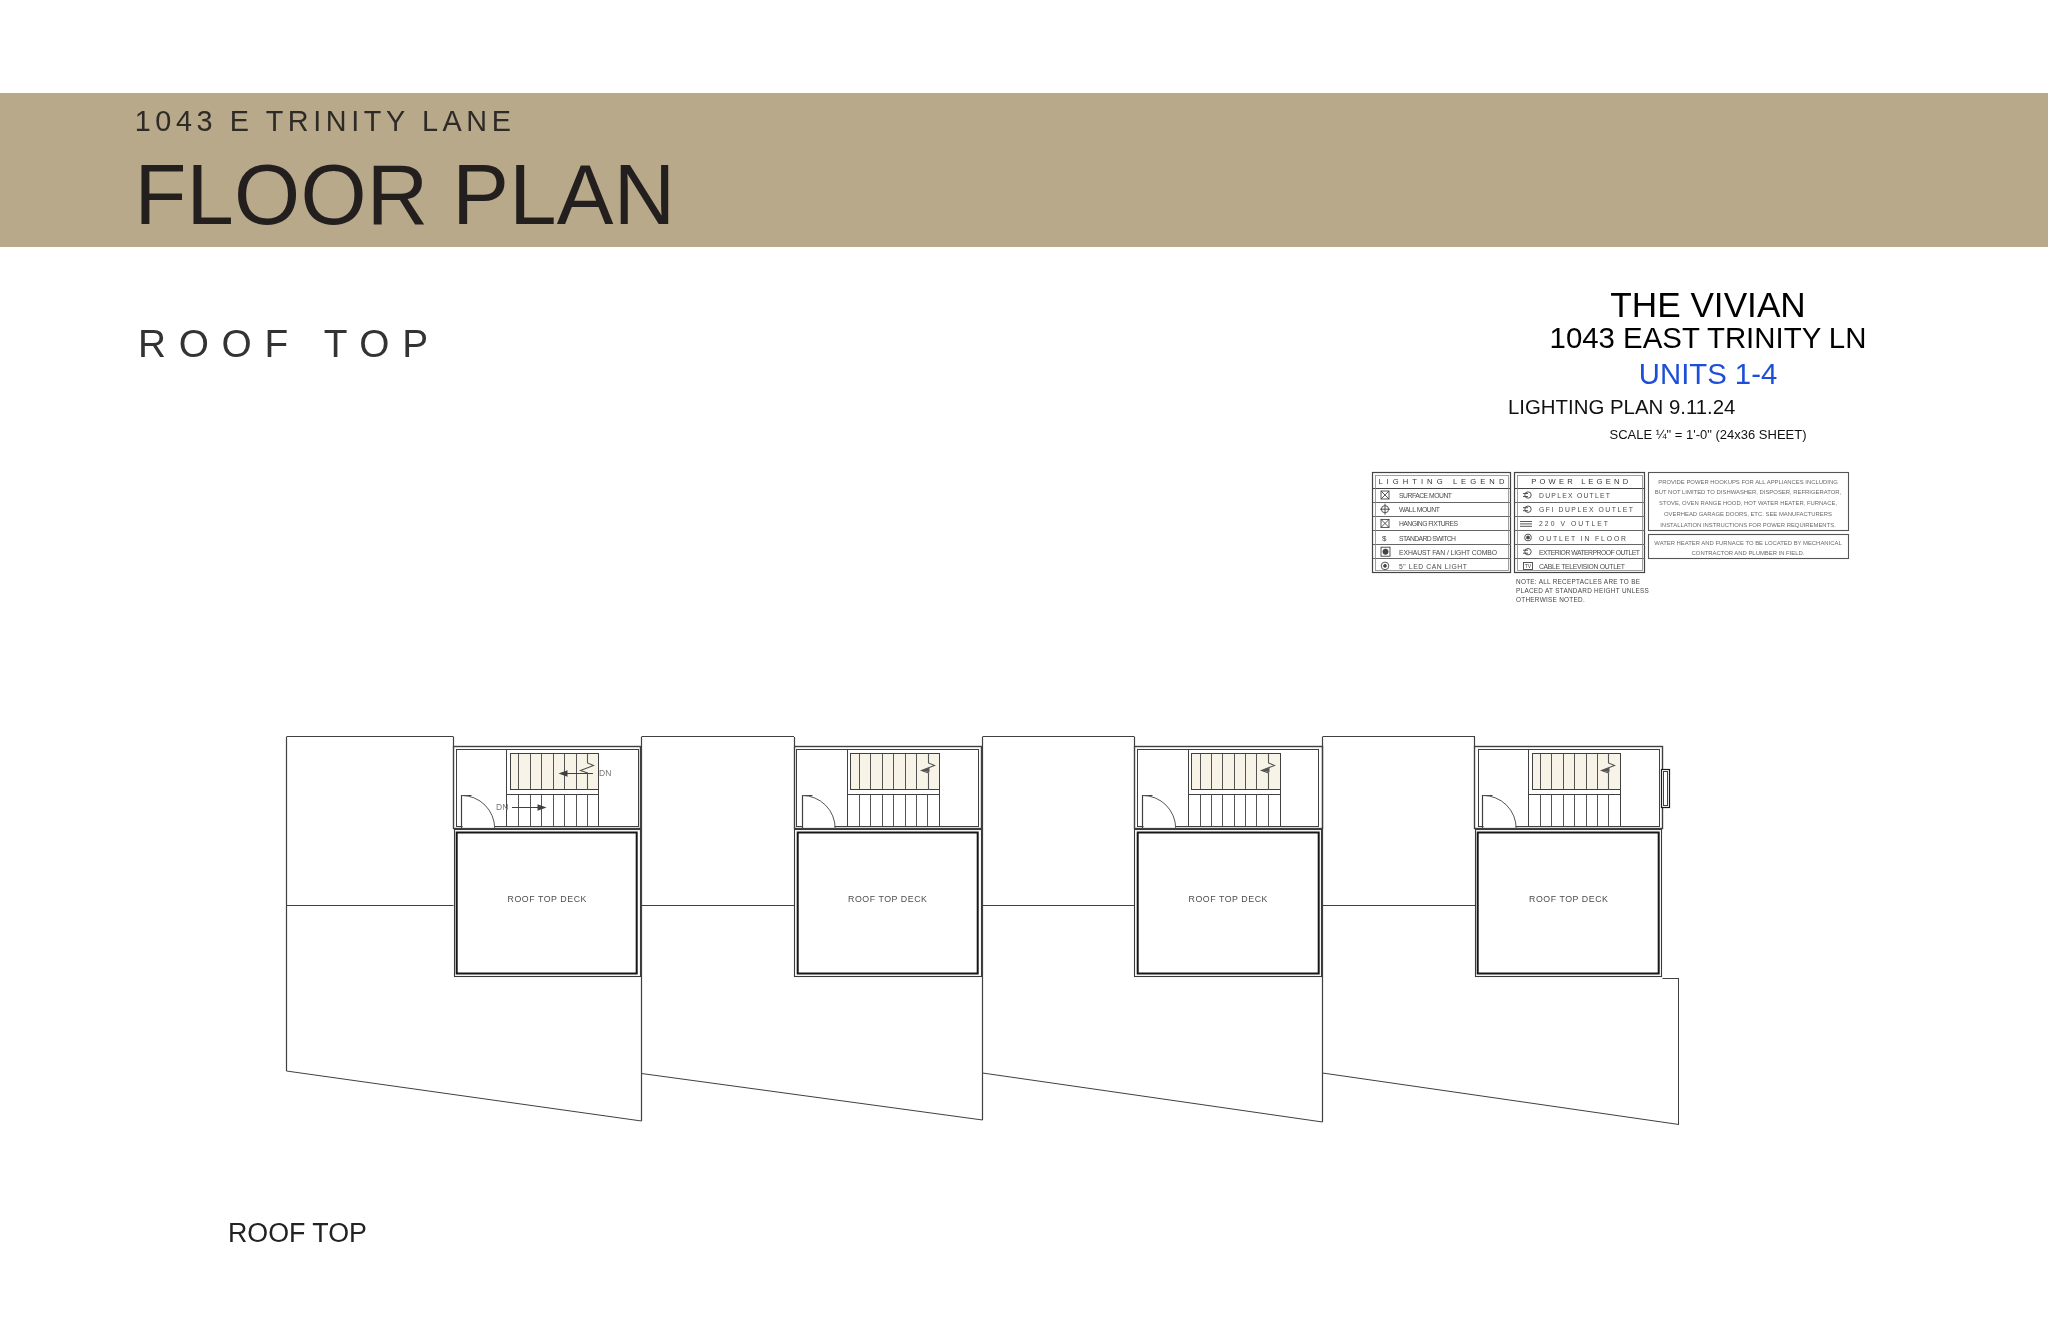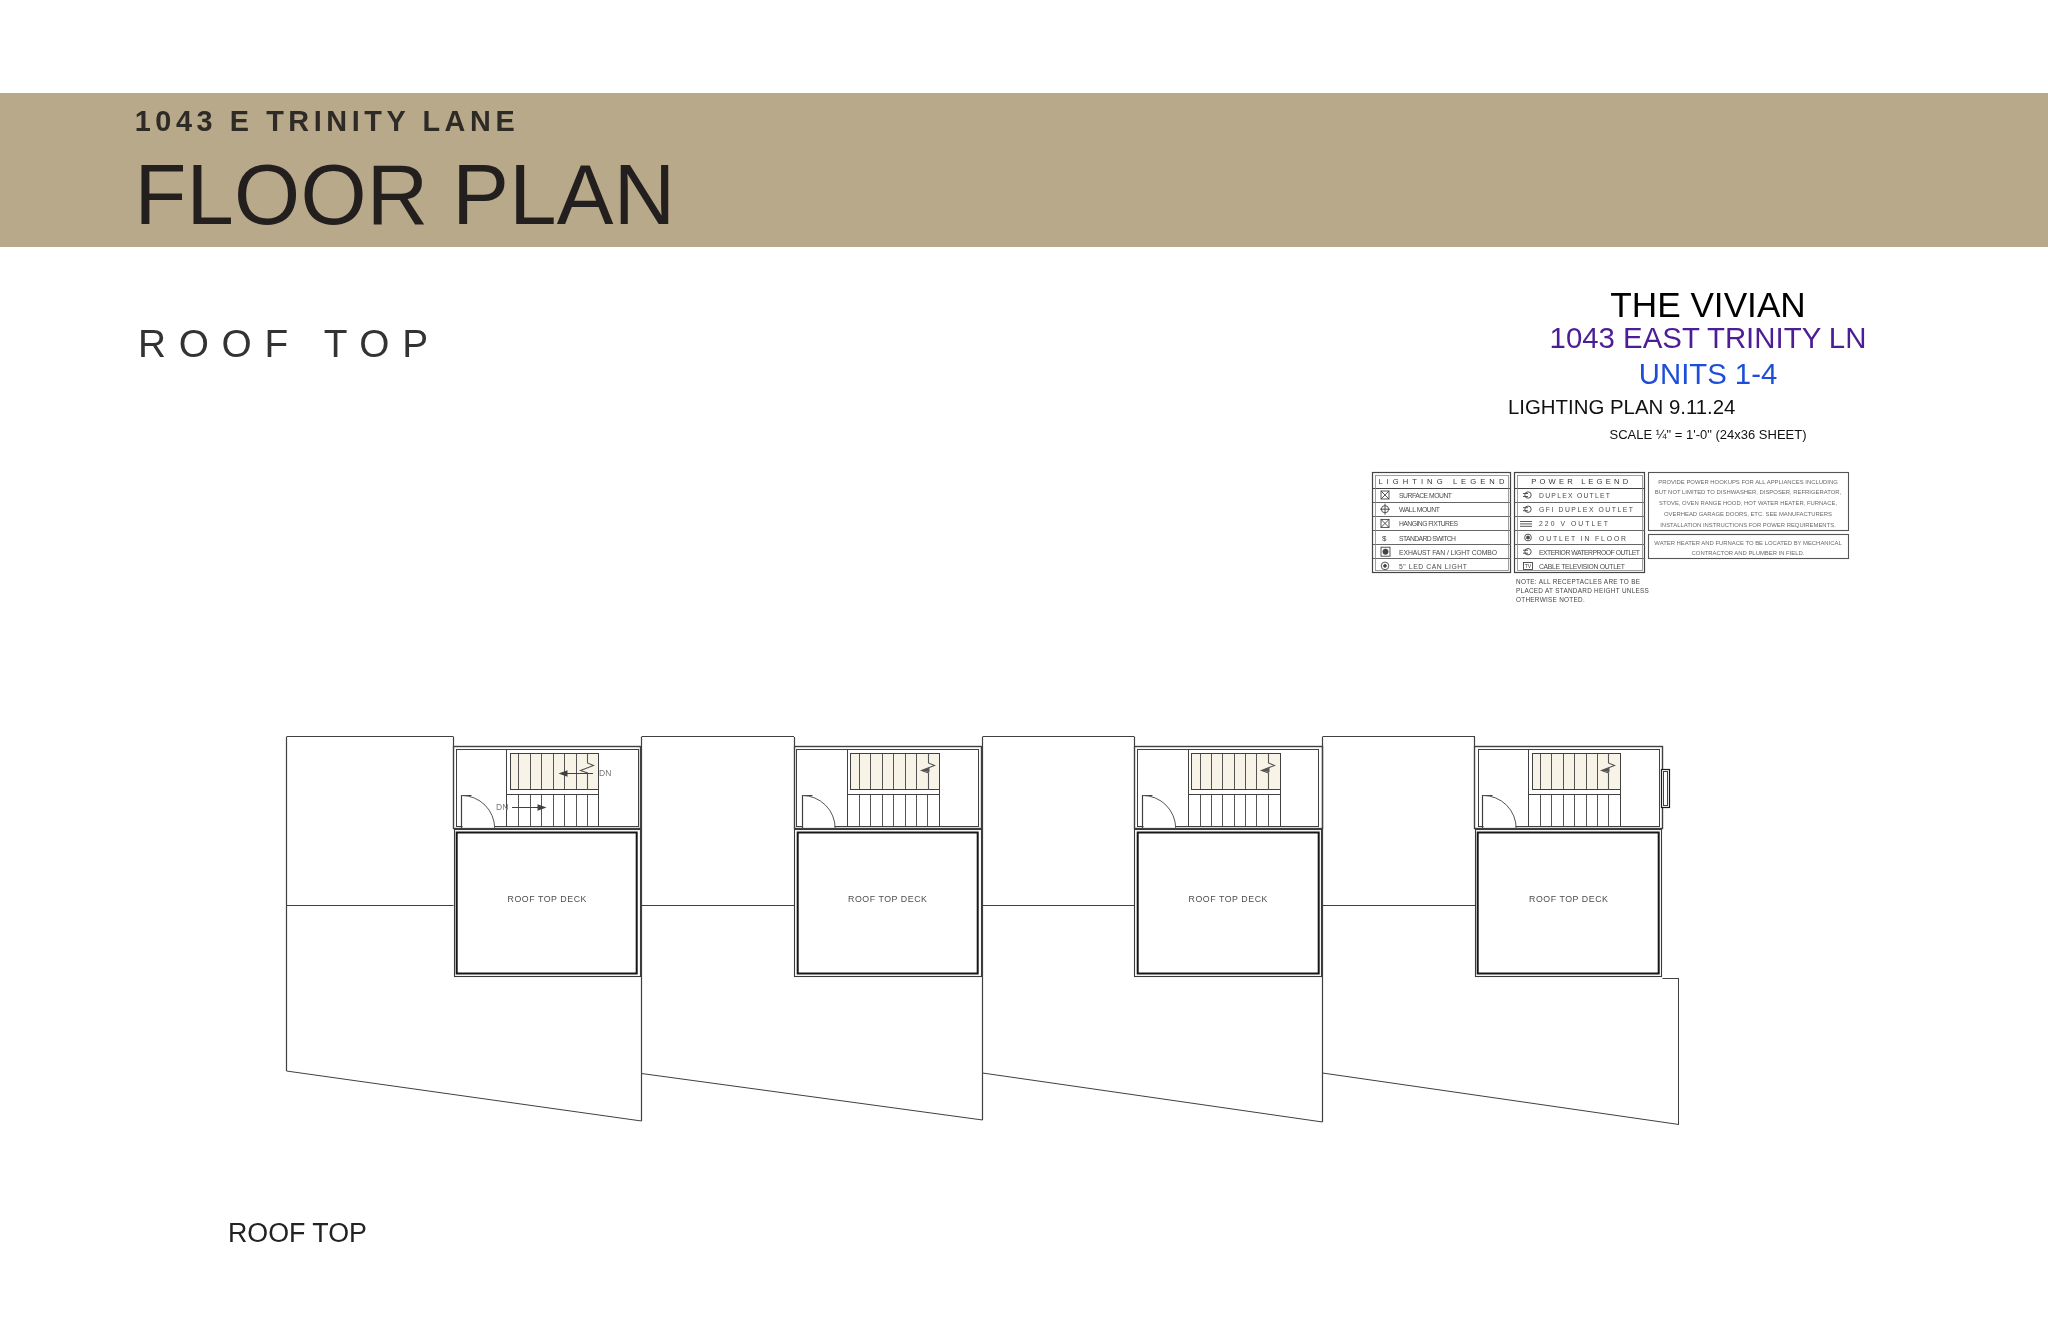--- a/index.html
+++ b/index.html
@@ -5,28 +5,28 @@
   html,body{margin:0;padding:0;background:#ffffff;width:2048px;height:1325px;overflow:hidden;}
   *{box-sizing:border-box;}
   body{font-family:"Liberation Sans", sans-serif;position:relative;}
   .abs{position:absolute;white-space:nowrap;line-height:1;}
 </style>
 </head>
 <body>
 
 <div class="abs" style="left:0;top:93px;width:2048px;height:154px;background:#b7a98a;"></div>
 
-<div class="abs" style="left:134.7px;top:107px;font-size:28.8px;font-weight:700;letter-spacing:4.6px;color:#2e2a26;">1043 E TRINITY LANE</div>
+<div class="abs" style="left:134.7px;top:107px;font-size:28.8px;font-weight:400;letter-spacing:4.6px;color:#2e2a26;">1043 E TRINITY LANE</div>
 
 <div class="abs" style="left:134.4px;top:151.5px;font-size:85px;font-weight:400;letter-spacing:0.25px;color:#231f1e;">FLOOR PLAN</div>
 
 <div class="abs" style="left:138px;top:325px;font-size:38.8px;font-weight:400;letter-spacing:12.7px;color:#333333;">ROOF TOP</div>
 
 <div class="abs" style="left:1508px;top:286.5px;width:400px;text-align:center;font-size:35.2px;color:#000000;">THE VIVIAN</div>
-<div class="abs" style="left:1508px;top:322.5px;width:400px;text-align:center;font-size:29.4px;color:#4c1d95;">1043 EAST TRINITY LN</div>
+<div class="abs" style="left:1508px;top:322.5px;width:400px;text-align:center;font-size:29.4px;color:#000000;">1043 EAST TRINITY LN</div>
 <div class="abs" style="left:1508px;top:358.5px;width:400px;text-align:center;font-size:29.3px;color:#1d4ed8;">UNITS 1-4</div>
 <div class="abs" style="left:1508px;top:396.5px;width:400px;font-size:20.4px;color:#111;">LIGHTING PLAN 9.11.24</div>
 <div class="abs" style="left:1508px;top:427.5px;width:400px;text-align:center;font-size:13px;color:#111;">SCALE ¼" = 1'-0" (24x36 SHEET)</div>
 
 <div class="abs" style="left:228px;top:1220px;font-size:26.8px;letter-spacing:0px;color:#222;">ROOF TOP</div>
 
 <svg id="plan" class="abs" style="left:0;top:0;" width="2048" height="1325" viewBox="0 0 2048 1325" xmlns="http://www.w3.org/2000/svg">
 <g>
 
 <line x1="286.5" y1="736.5" x2="453.5" y2="736.5" stroke="#404040" stroke-width="1.2"></line>

